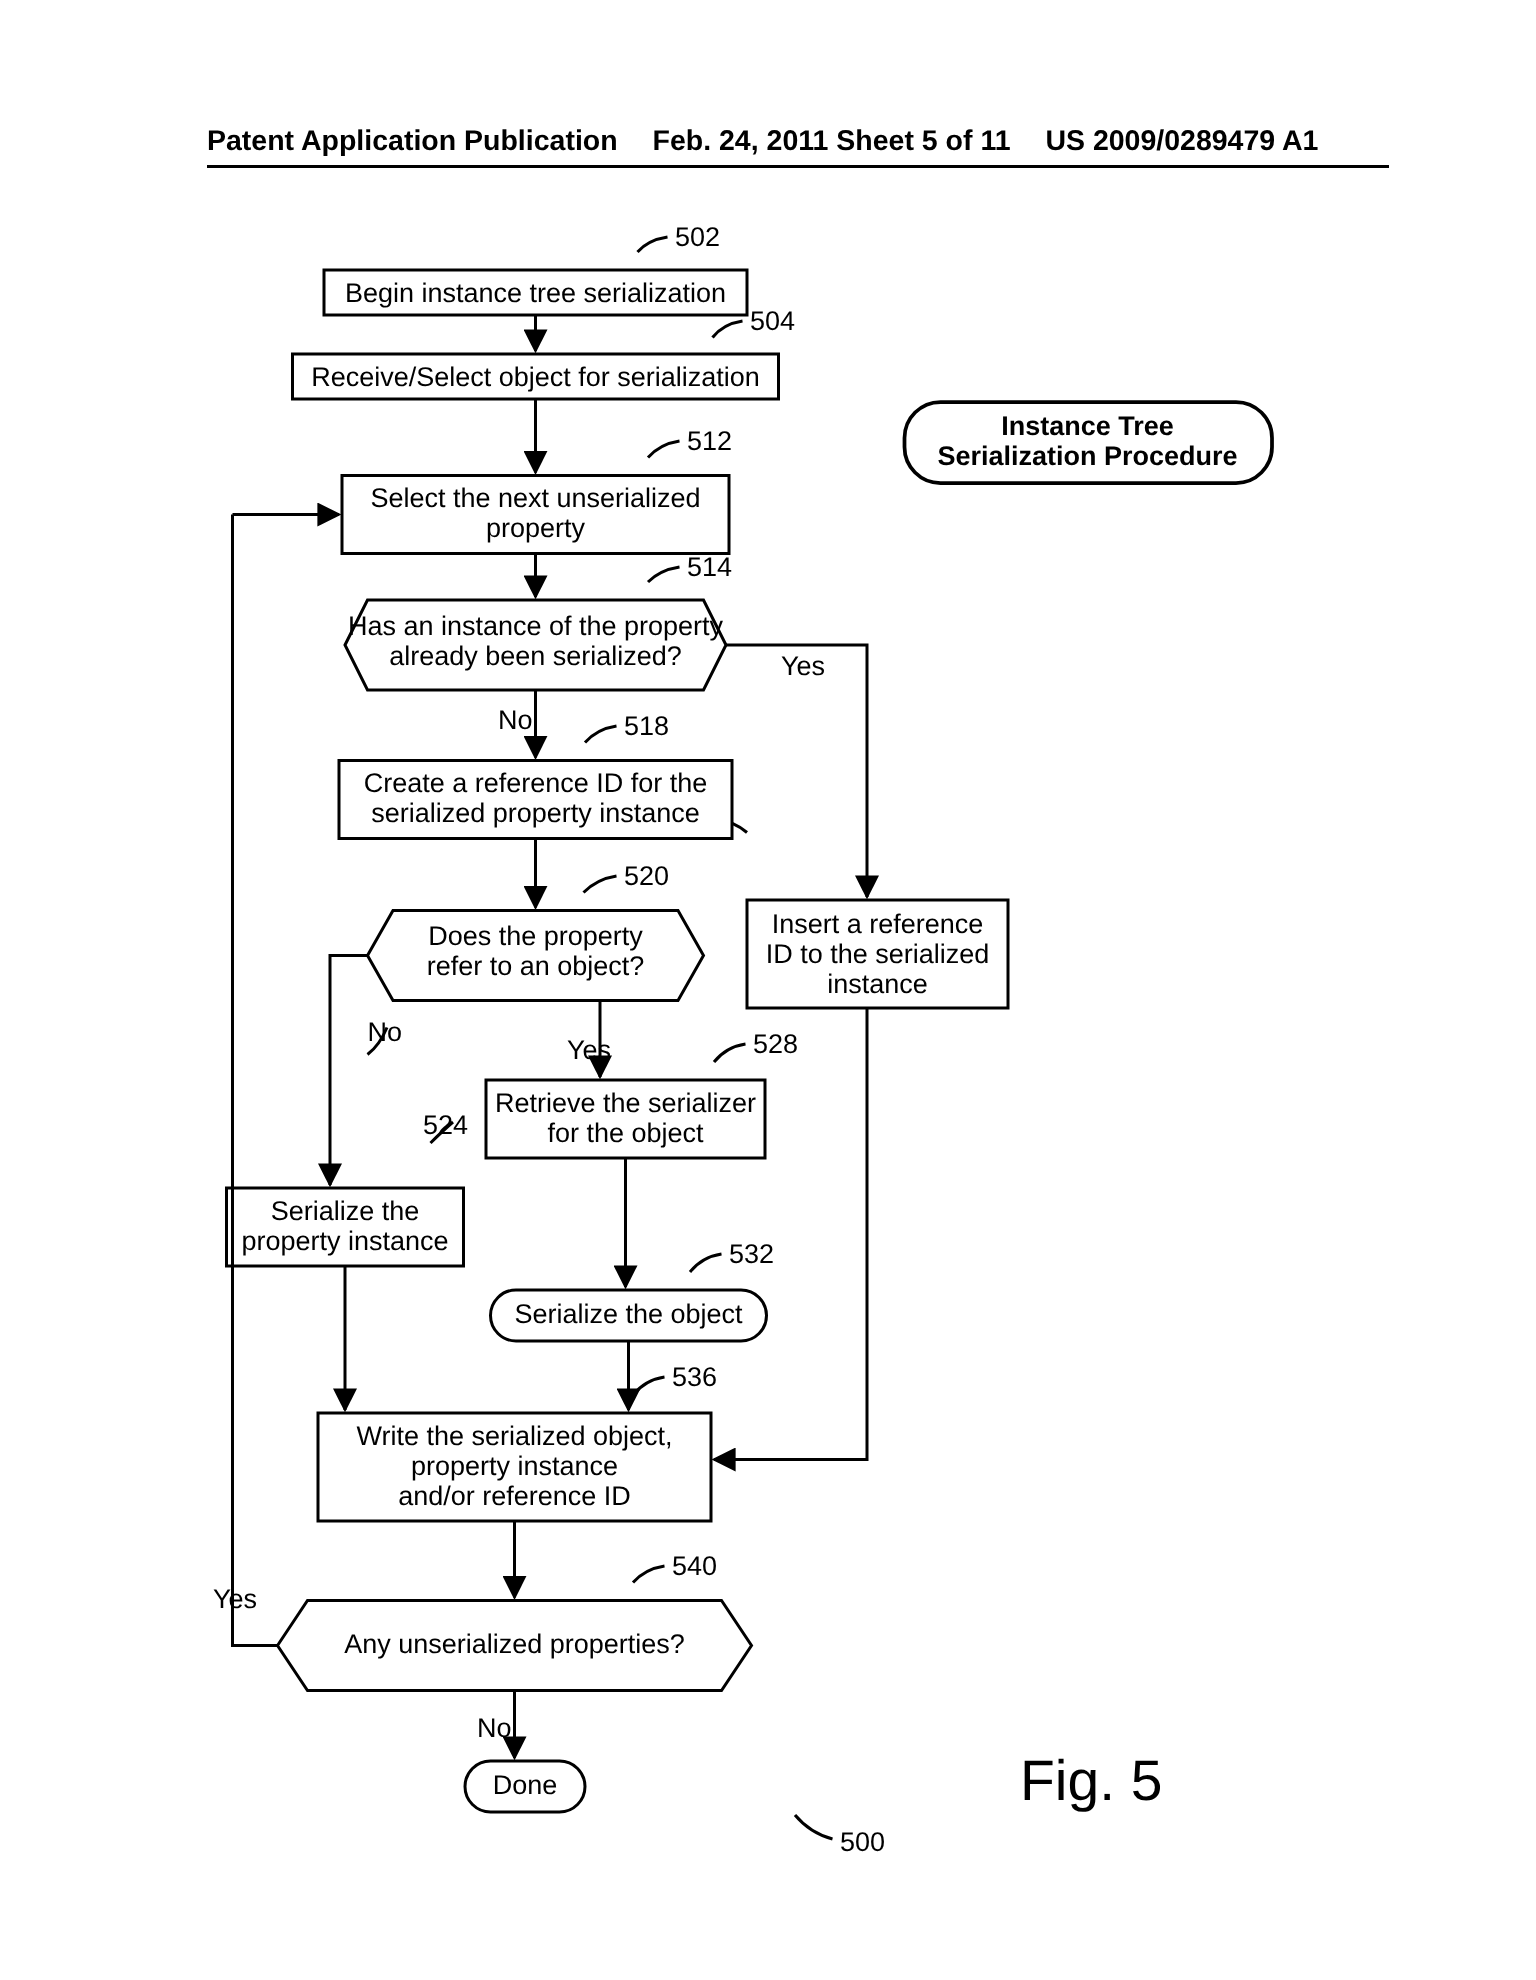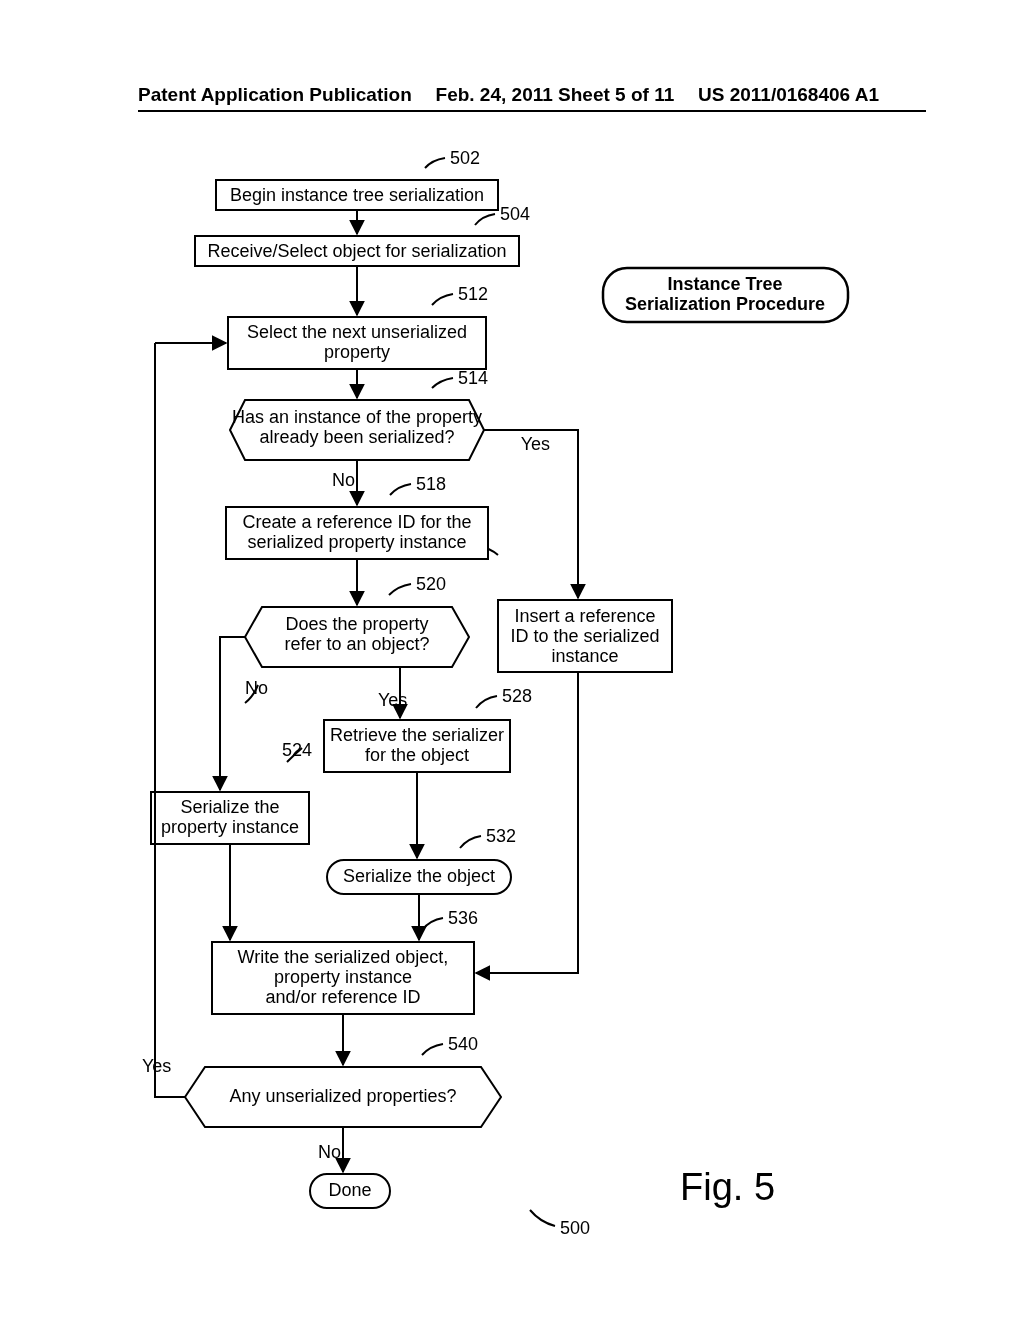--- a/index.html
+++ b/index.html
@@ -62,21 +62,21 @@
   }
 </style>
 </head>
 <body>
 
 <div class="page">
 
   <div class="header">
     <span>Patent Application Publication</span>
     <span>Feb. 24, 2011  Sheet 5 of 11</span>
-    <span>US 2011/0168406 A1</span>
+    <span>US 2009/0289479 A1</span>
   </div>
   <div class="header-rule"></div>
 
   <svg class="flow" viewBox="0 0 1024 1320">
     <defs>
       <marker id="arrow" viewBox="0 0 10 10" refX="9" refY="5" markerWidth="8" markerHeight="8" orient="auto-start-reverse">
         <path d="M 0 0 L 10 5 L 0 10 z" fill="#000"></path>
       </marker>
     </defs>
 

